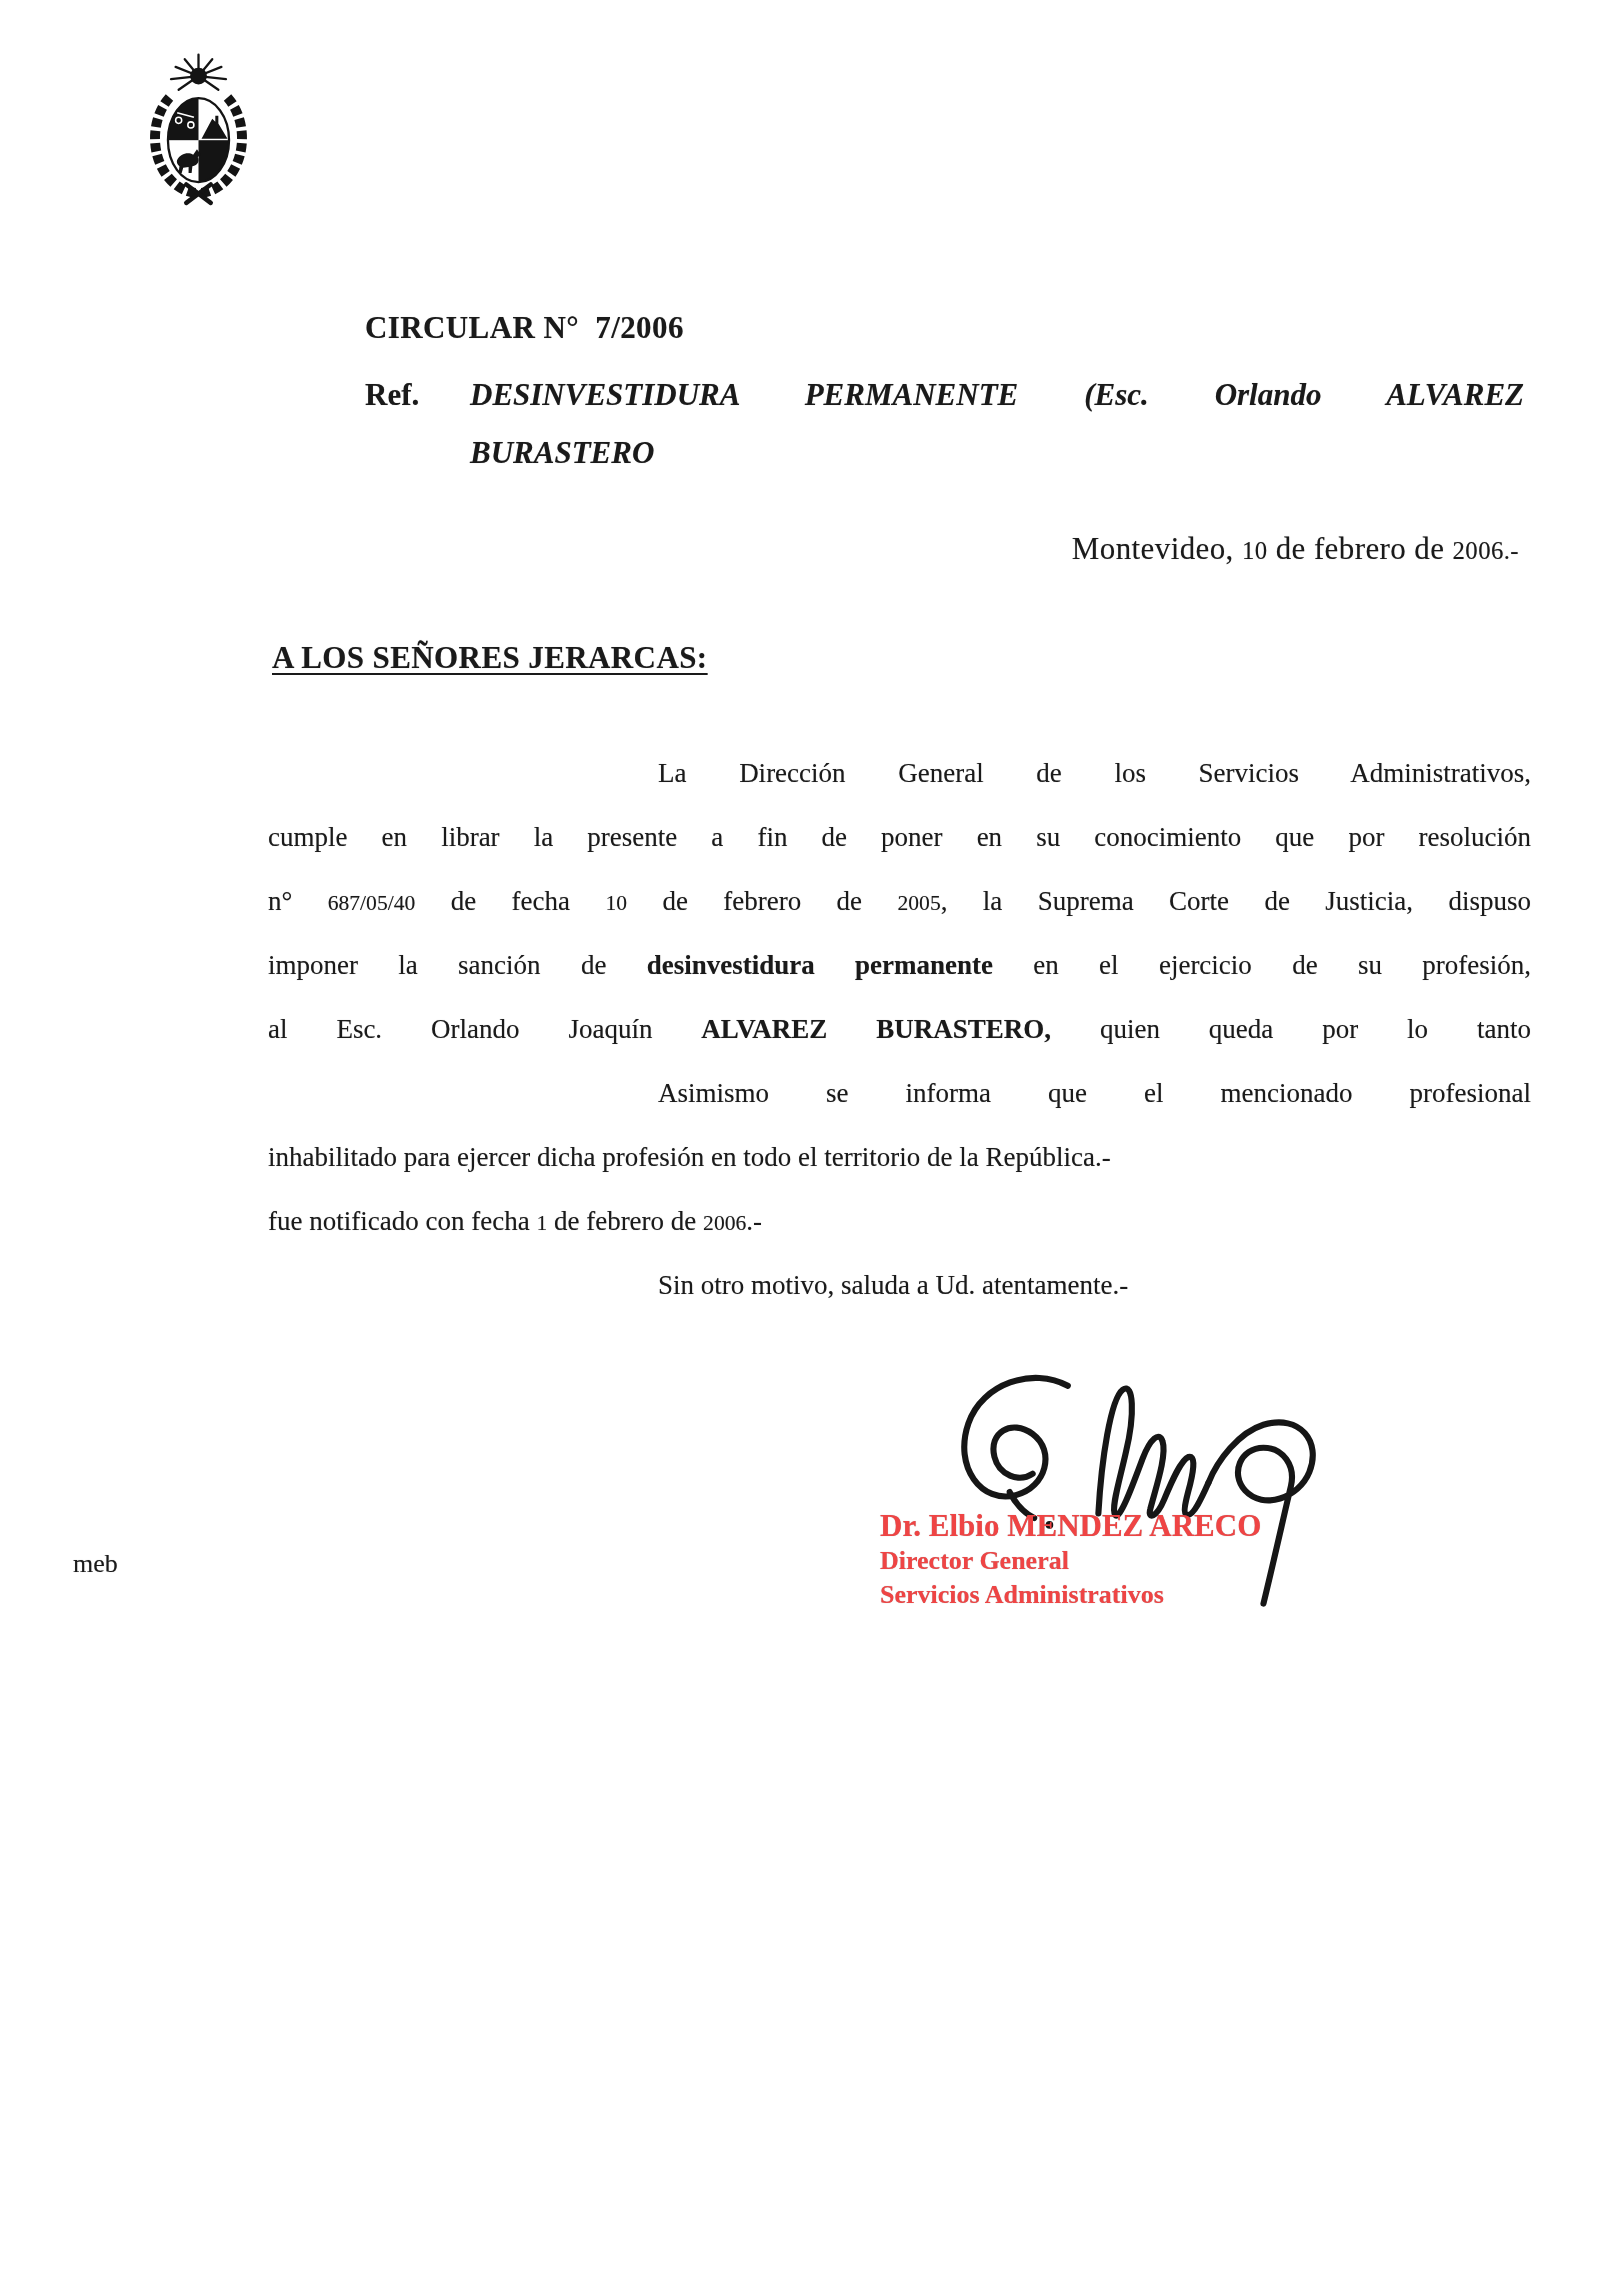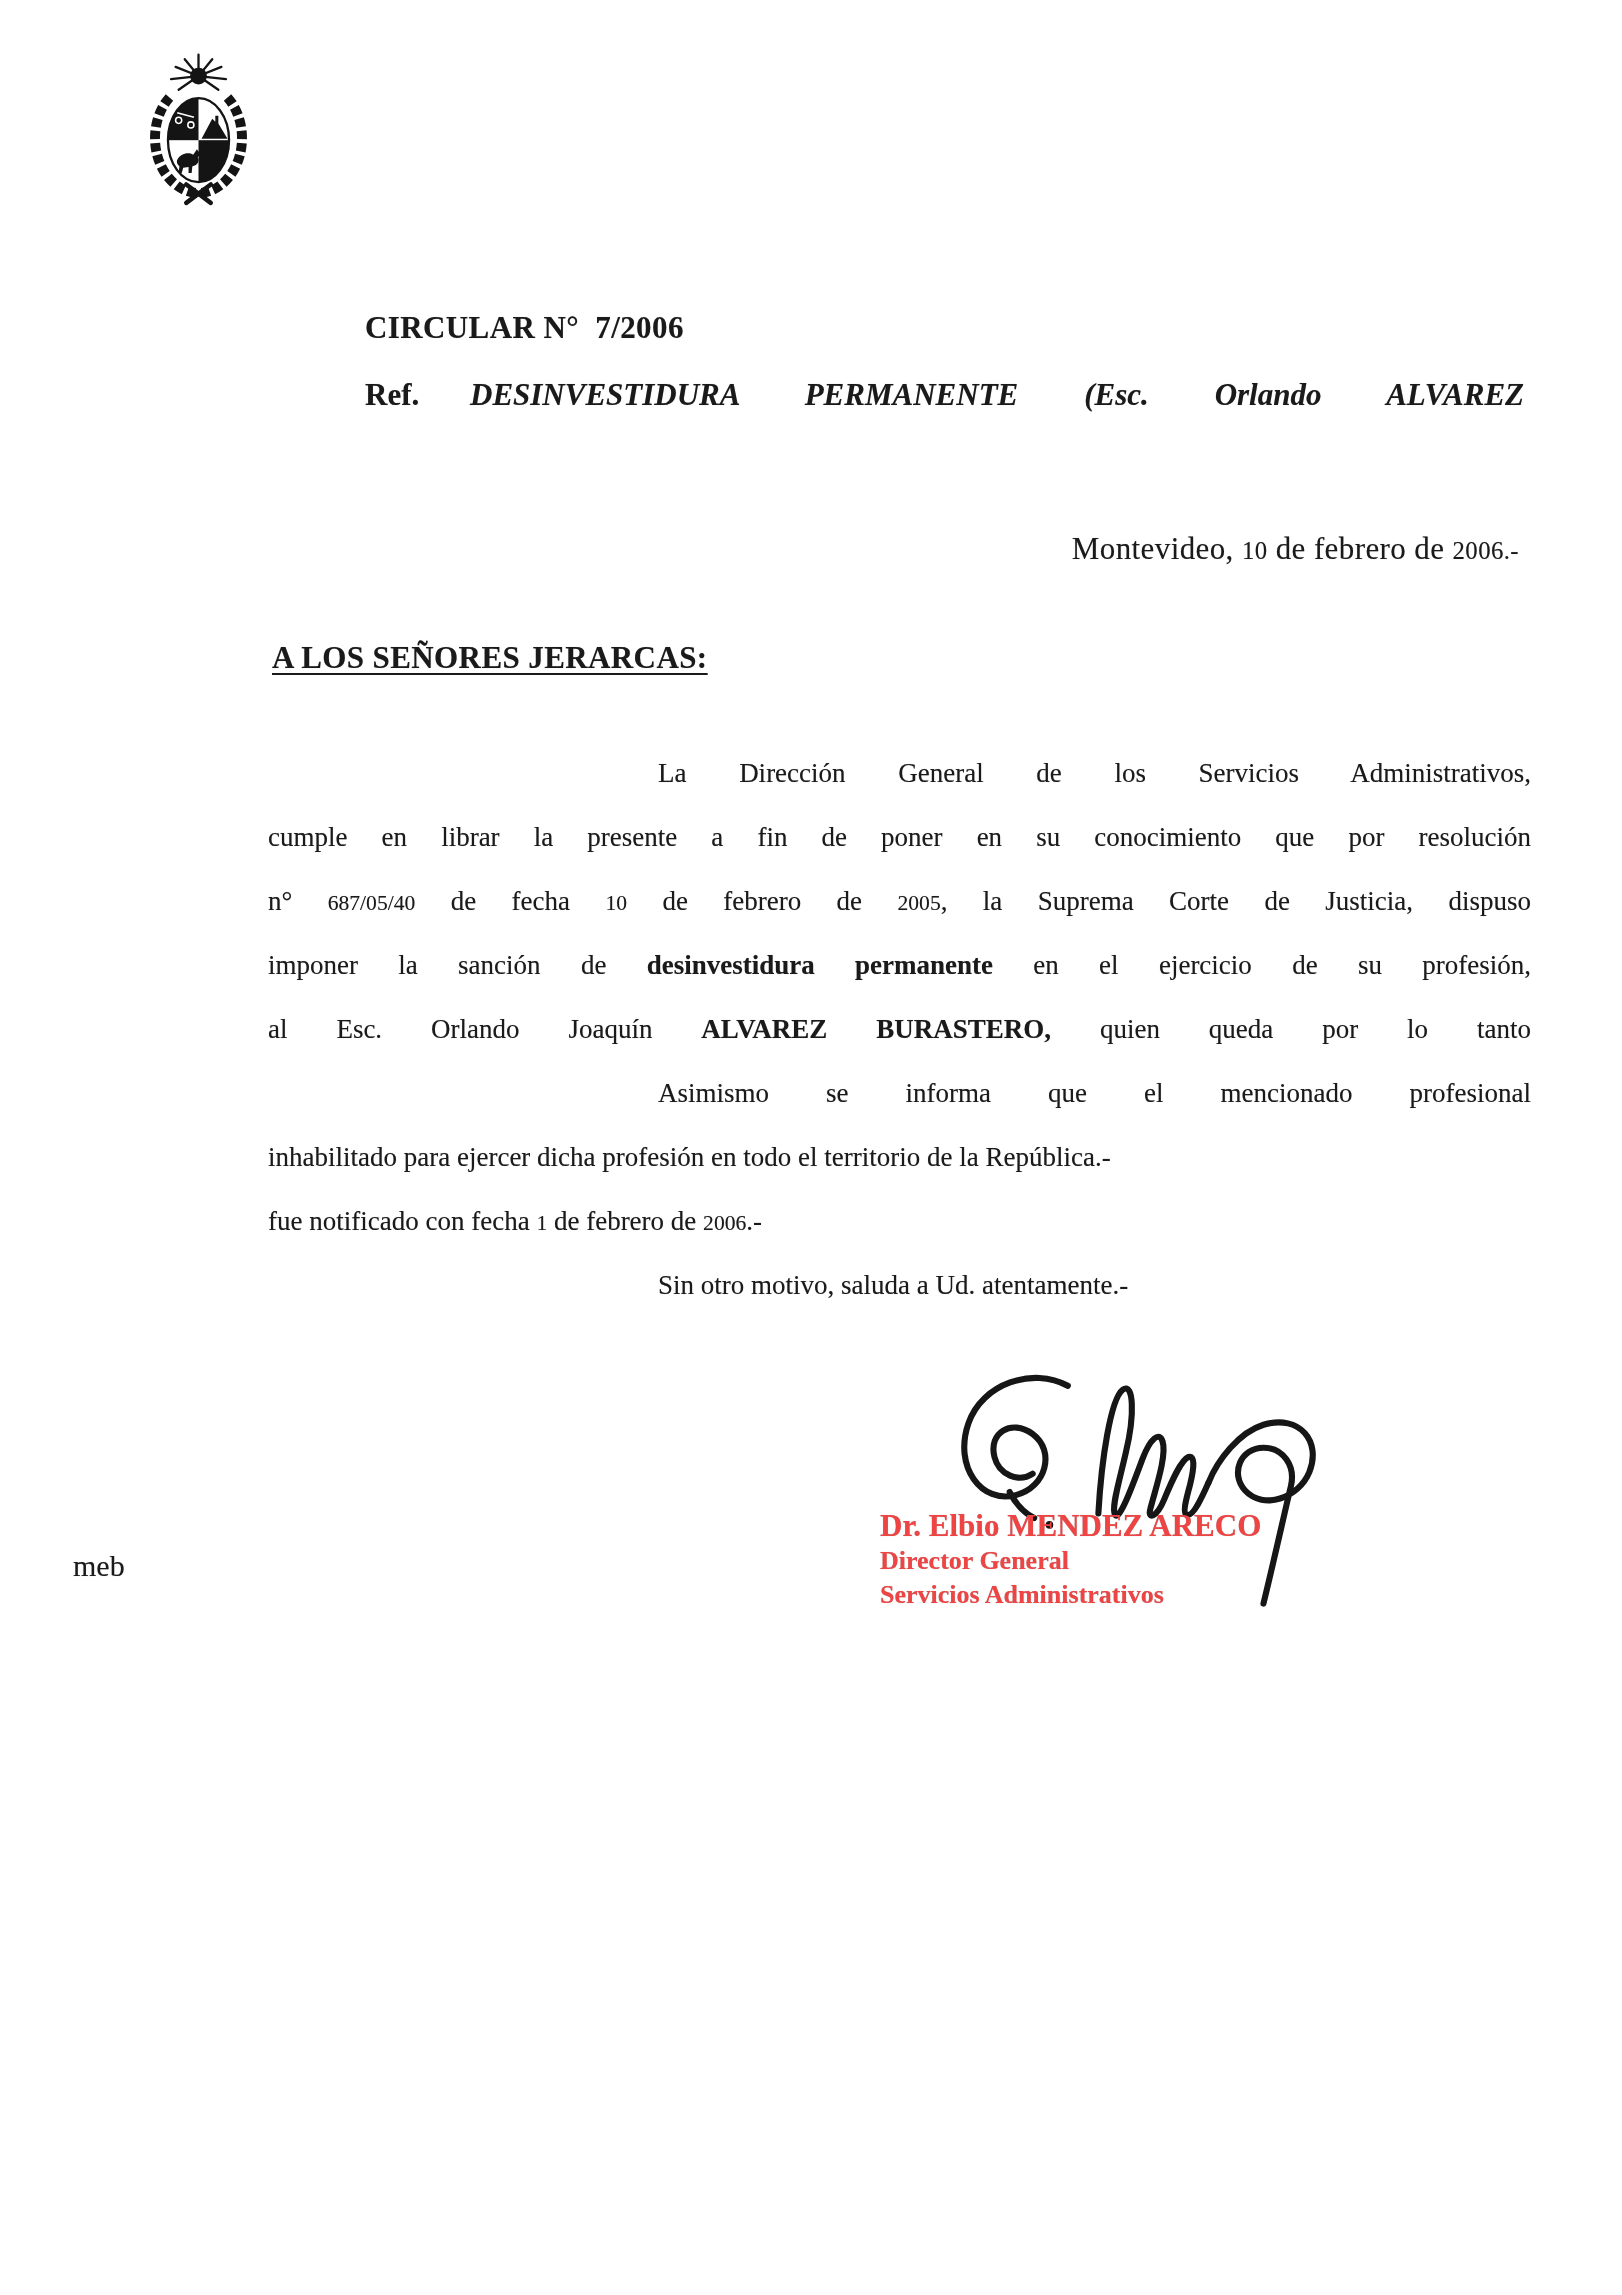--- a/index.html
+++ b/index.html
@@ -50,21 +50,21 @@
   .bodytext .line{line-height:64px;height:64px;white-space:normal;}
   .ind{text-indent:390px;}
   
   .sig-svg{position:absolute;left:918px;top:1368px;width:428px;height:245px;}
   .sig-text{
     position:absolute;left:880px;top:1507px;width:536px;
     text-align:left;font-weight:bold;color:#ef4444;
   }
   .sig-name{font-size:31px;line-height:37px;}
   .sig-title{font-size:26px;line-height:34px;}
-  .initials{position:absolute;left:73px;top:1549px;font-size:30px;}
+  .initials{position:absolute;left:73px;top:1549px;font-size:26px;}
   .soft{text-shadow:0 0 0.8px rgba(0,0,0,0.35);}
 </style>
 </head>
 <body>
 
 <div class="page">
 
   <svg class="arms" viewBox="0 0 148 200" xmlns="http://www.w3.org/2000/svg" aria-hidden="true">
     <g fill="#141414" stroke="#141414">
 
@@ -112,20 +112,21 @@
     </g>
   </svg>
 
 
   <div class="circular soft">CIRCULAR N°  7/2006</div>
 
   <div class="ref-row">
     <div class="ref-label soft">Ref.</div>
     <div class="ref-content">
       <div class="jl soft">DESINVESTIDURA PERMANENTE (Esc. Orlando ALVAREZ</div>
+      <div class="soft">BURASTERO</div>
     </div>
   </div>
 
   <div class="dateline soft"><span>Montevideo, </span><span class="sm">10</span><span> de febrero de </span><span class="sm">2006.-</span></div>
 
   <div class="salutation soft">A LOS SEÑORES JERARCAS:</div>
 
   <div class="bodytext">
     <div class="line ind jl soft"><span>La Dirección General de los Servicios Administrativos,</span></div>
     <div class="line jl soft"><span>cumple en librar la presente a fin de poner en su conocimiento que por resolución</span></div>

